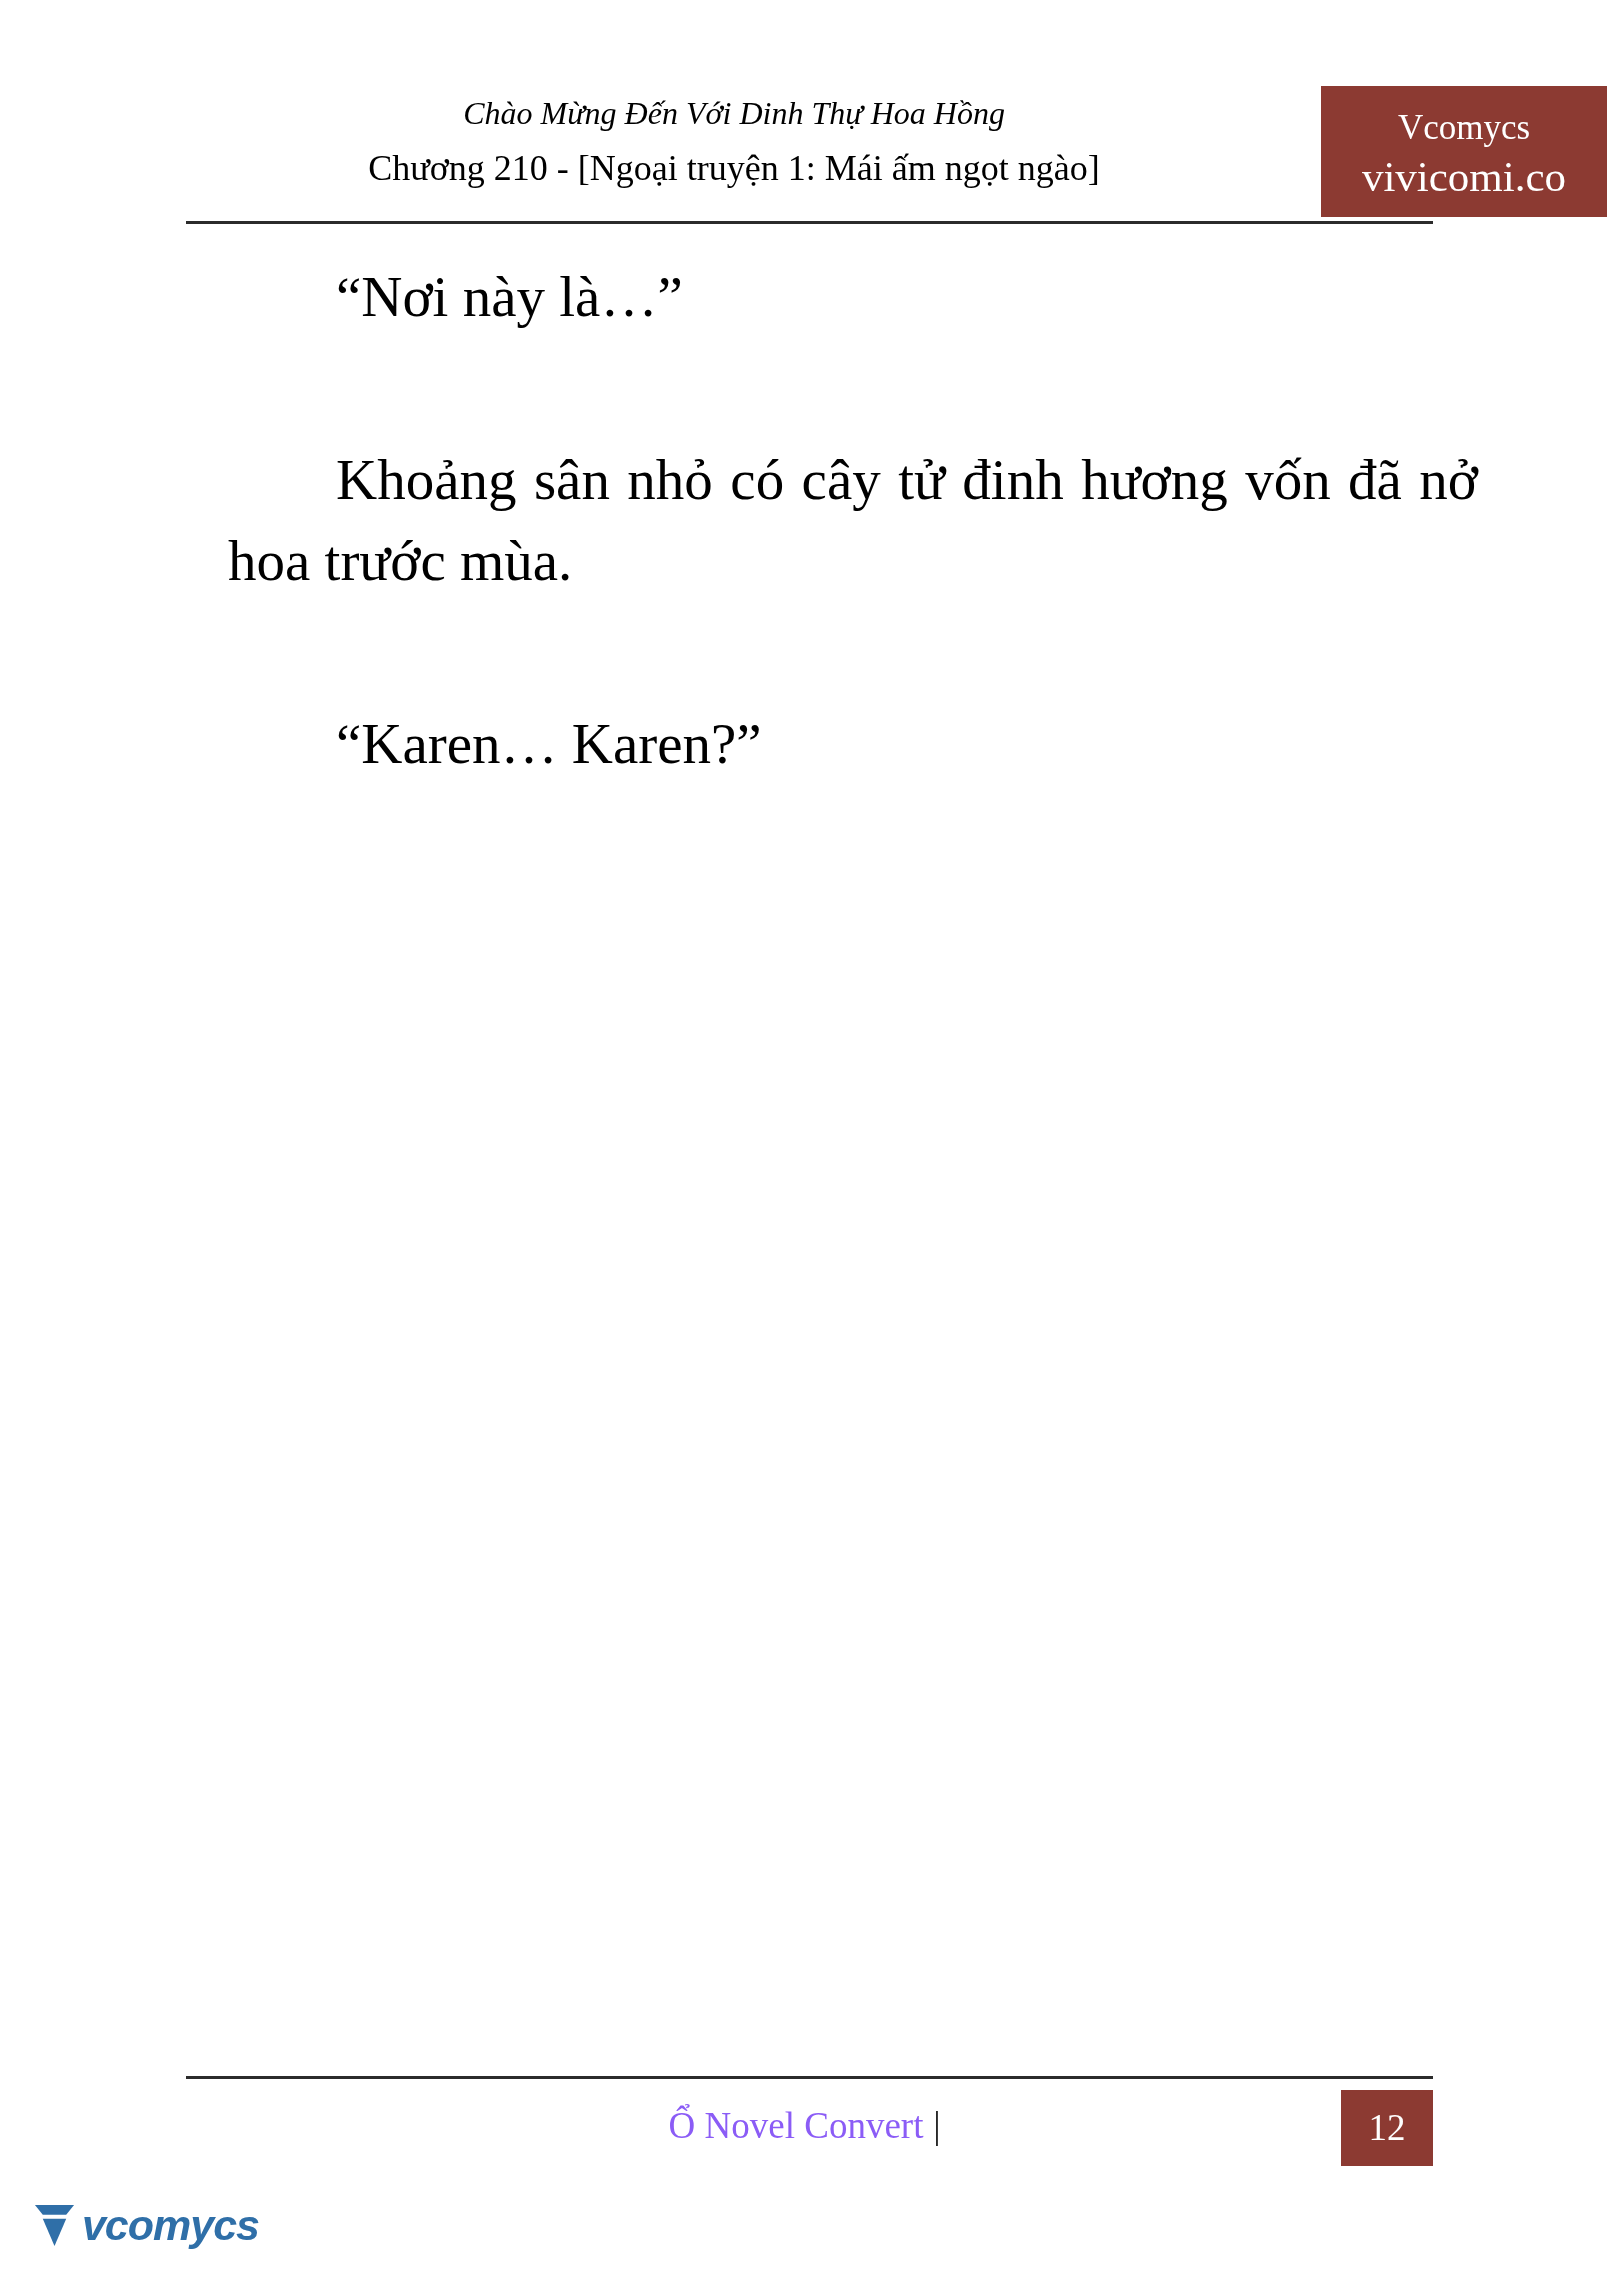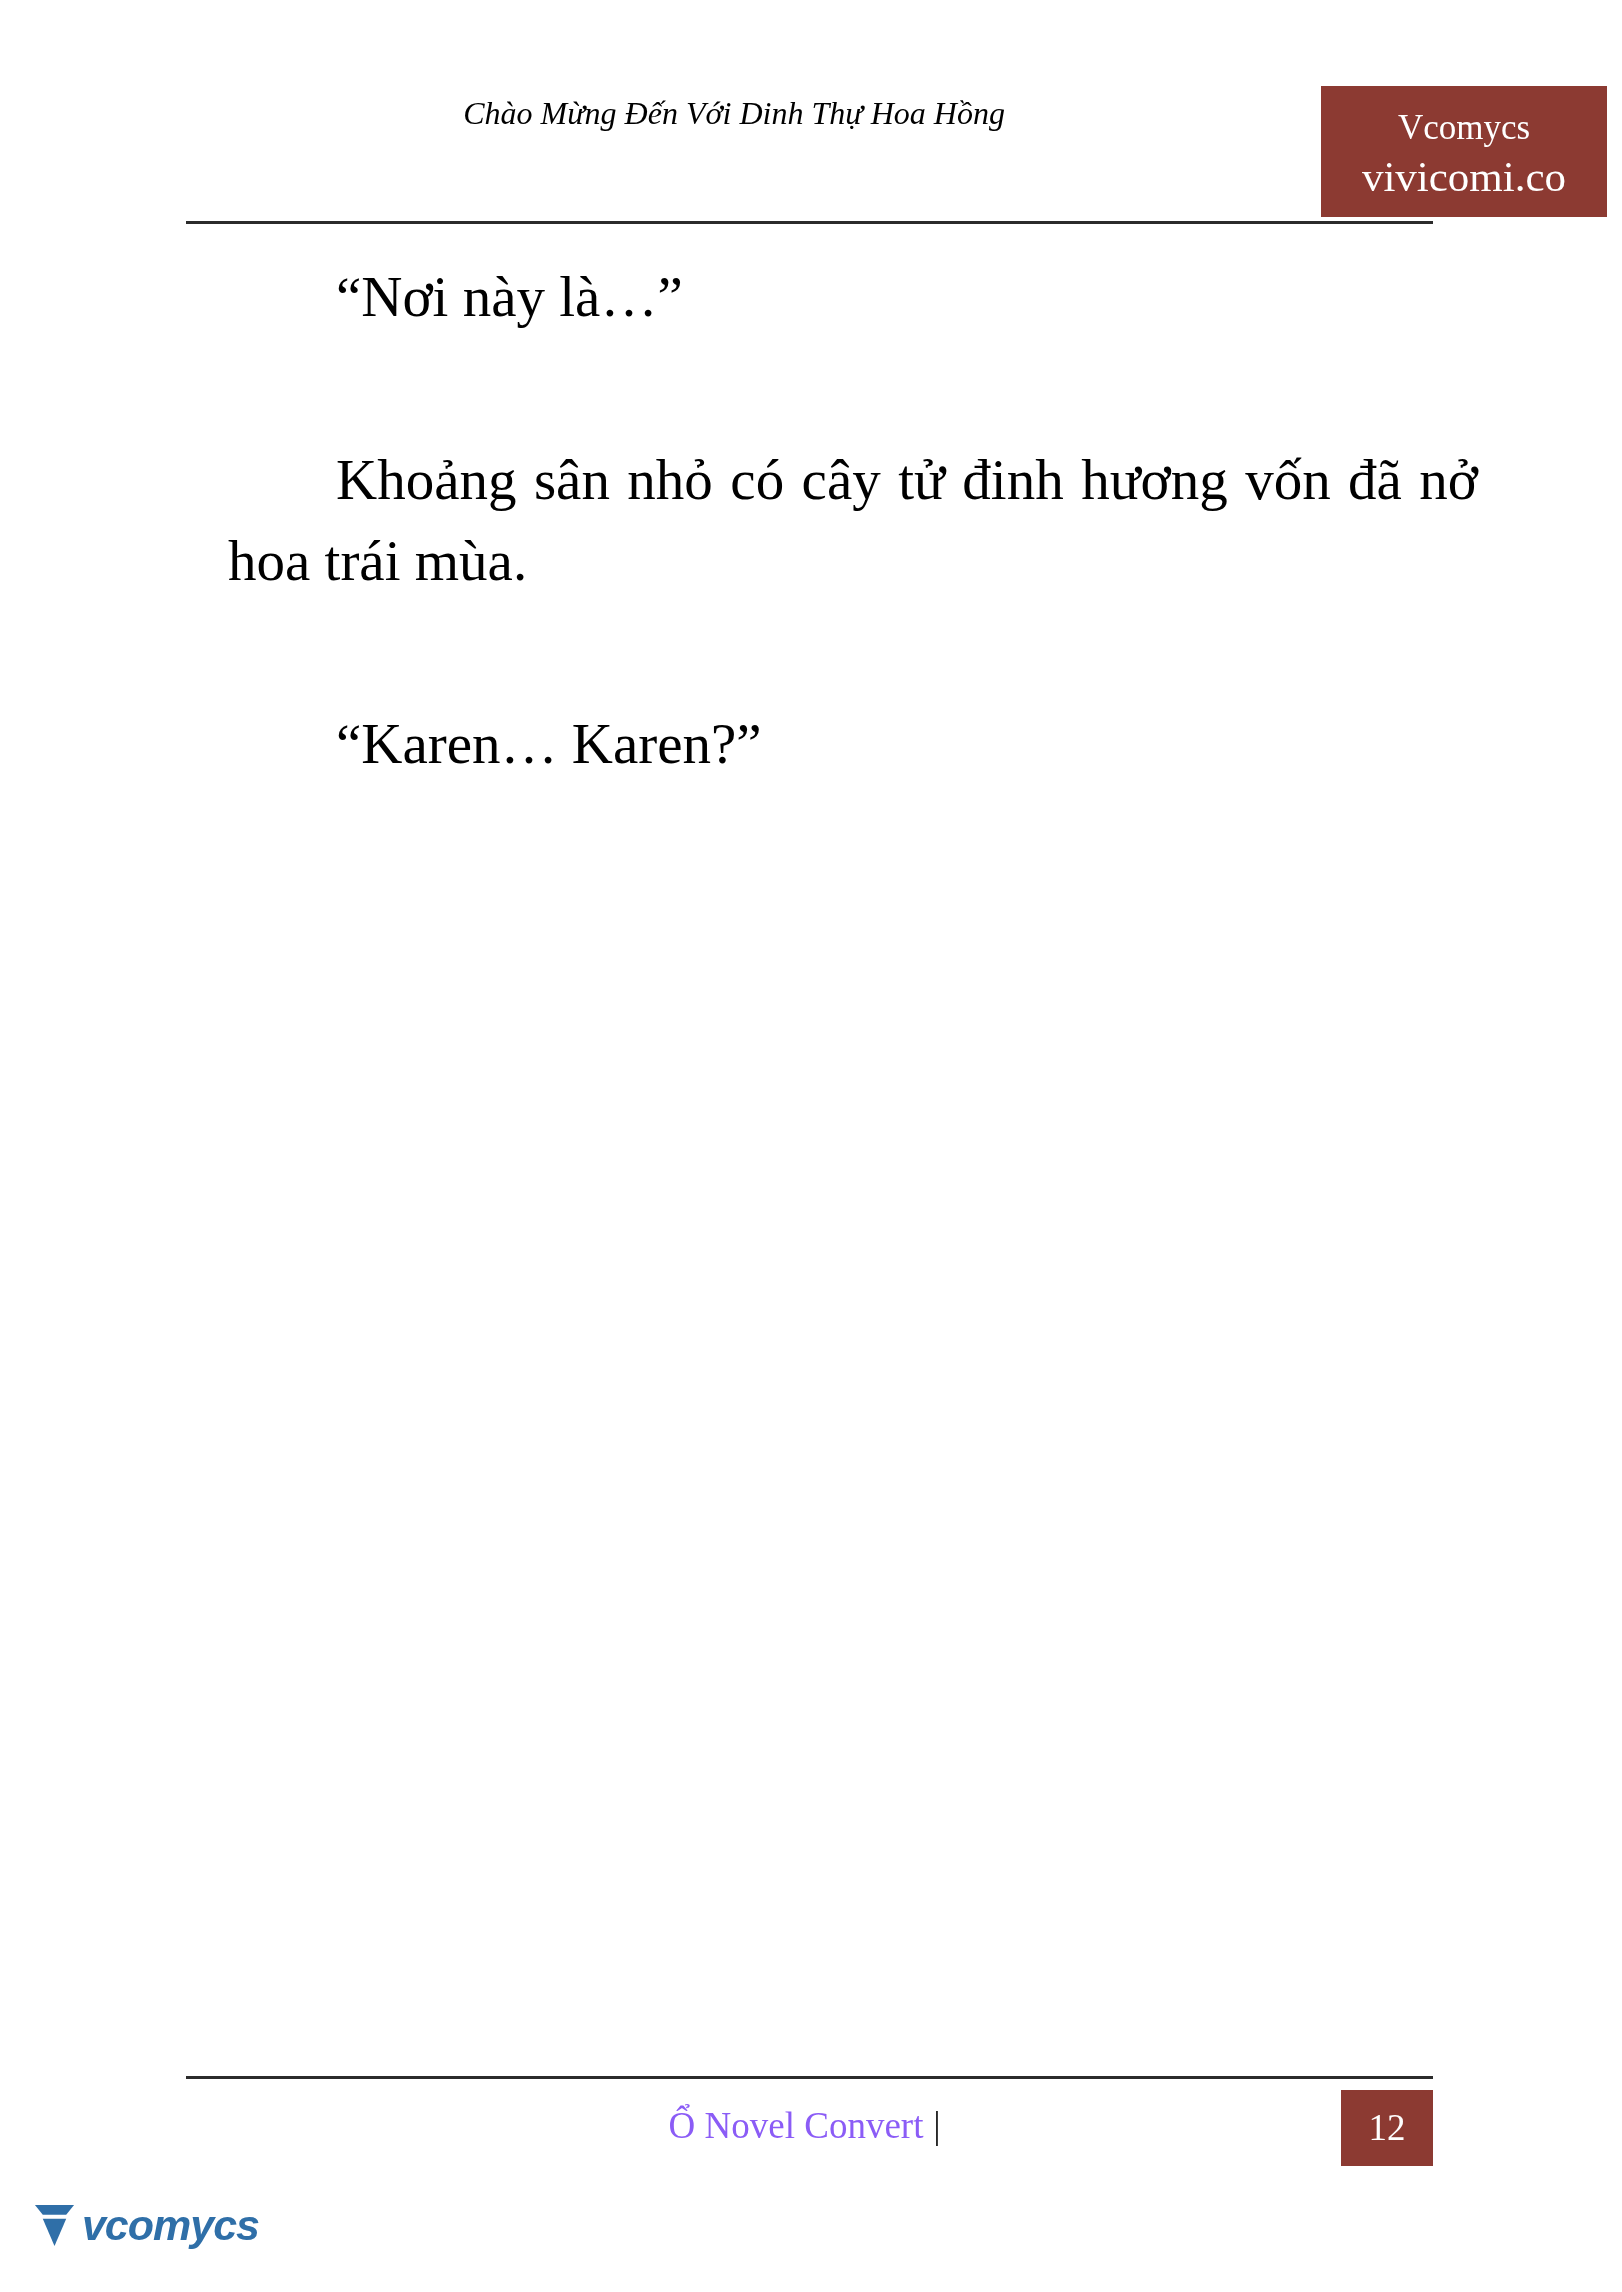--- a/index.html
+++ b/index.html
@@ -178,31 +178,32 @@
     letter-spacing: -1px;
     line-height: 1;
   }
 </style>
 </head>
 <body>
 
 <div class="header">
   <div class="header-titles">
     <div class="header-line1">Chào Mừng Đến Với Dinh Thự Hoa Hồng</div>
+    <div class="header-line2">Chương 210 - [Ngoại truyện 1: Mái ấm ngọt ngào]</div>
   </div>
   <div class="header-badge">
     <span class="b1">Vcomycs</span>
     <span class="b2">vivicomi.co</span>
   </div>
   <div class="header-rule"></div>
 </div>
 
 <div class="content">
   <p class="para nojust">“Nơi này là…”</p>
-  <p class="para">Khoảng sân nhỏ có cây tử đinh hương vốn đã nở hoa trái mùa.</p>
+  <p class="para">Khoảng sân nhỏ có cây tử đinh hương vốn đã nở hoa trước mùa.</p>
   <p class="para nojust">“Karen… Karen?”</p>
 </div>
 
 <div class="footer">
   <div class="footer-rule"></div>
   <div class="footer-inner">
     <span class="footer-brand">Ổ Novel Convert</span>
     <span class="footer-sep">|</span>
   </div>
   <div class="page-num-box">12</div>

